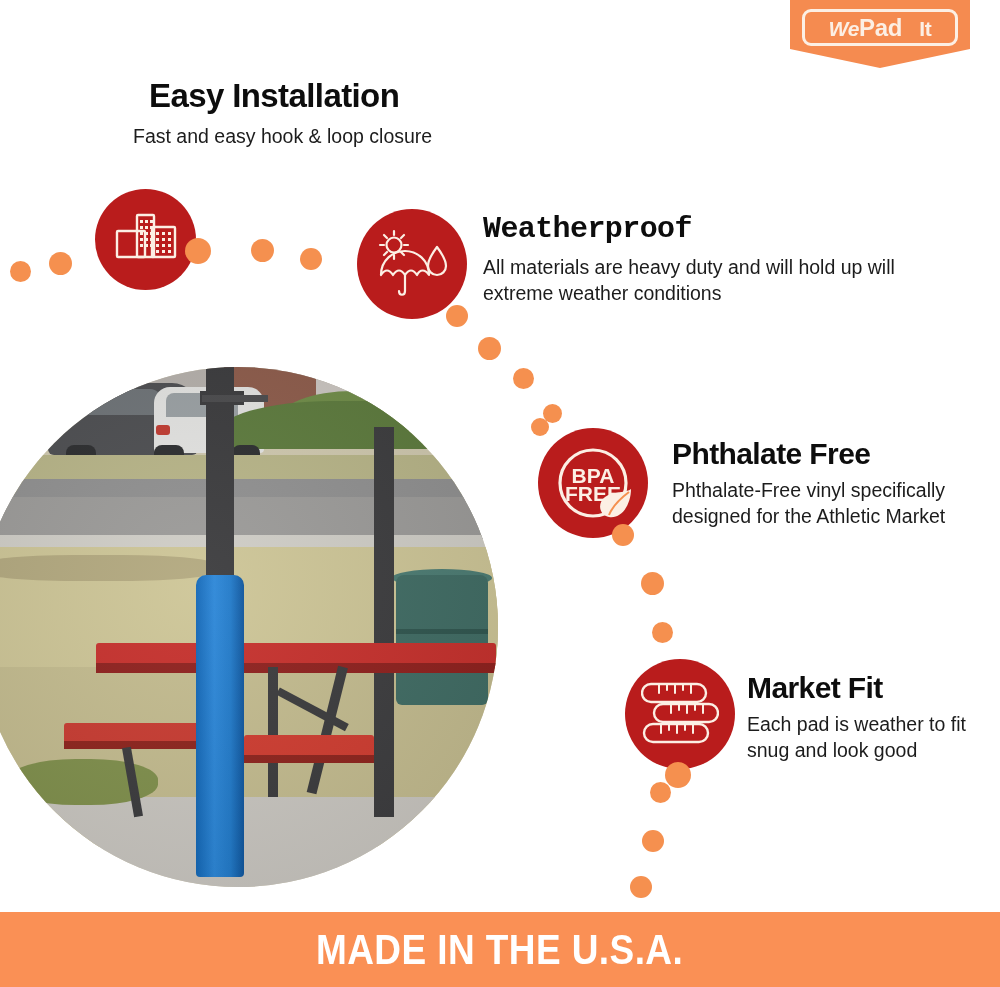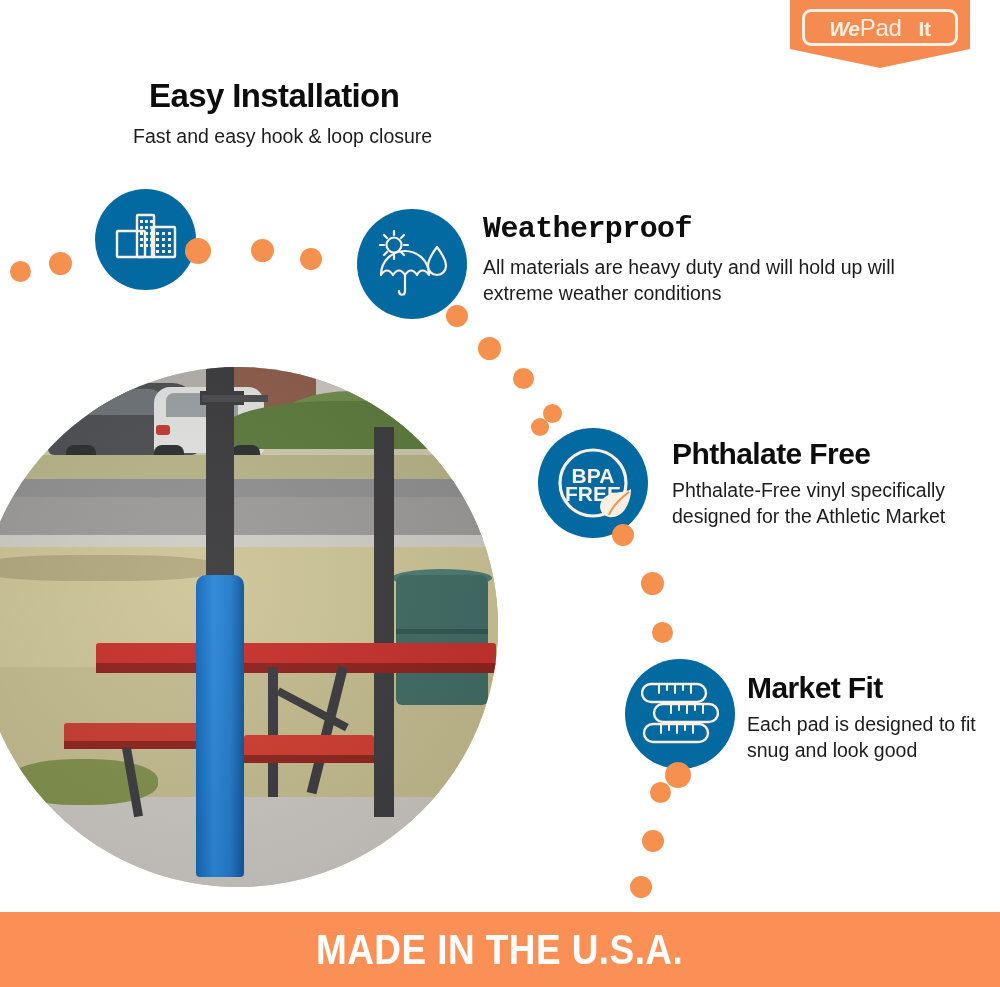--- a/index.html
+++ b/index.html
@@ -44,21 +44,21 @@
     justify-content: center;
   }
   .logo-text {
     font-size: 21px;
     letter-spacing: -0.3px;
     color: #FCEFE4;
     white-space: nowrap;
     font-weight: 700;
   }
   .logo-text .w-we { font-weight: 700; font-style: italic; }
-  .logo-text .w-pad { font-weight: 400; font-size: 24px; }
+  .logo-text .w-pad { font-weight: 700; font-size: 24px; }
   .logo-text .w-it { font-weight: 700; padding-left: 17px; }
 
   
   .feature-title {
     font-weight: 800;
     color: #0d0d0d;
     letter-spacing: -0.6px;
     line-height: 1.1;
   }
   .feature-desc {
@@ -100,21 +100,21 @@
     top: 671px;
     width: 240px;
   }
   .block-fit .feature-title { font-size: 30px; }
   .block-fit .feature-desc { font-size: 19.5px; margin-top: 8px; }
 
   
   .icon-circle {
     position: absolute;
     border-radius: 50%;
-    background: #0369a1;
+    background: #b91c1c;
     display: flex;
     align-items: center;
     justify-content: center;
   }
   .icon-circle svg { display: block; }
 
   #circle-install { left: 95px;  top: 189px; width: 101px; height: 101px; }
   #circle-weather { left: 357px; top: 209px; width: 110px; height: 110px; }
   #circle-bpa     { left: 538px; top: 428px; width: 110px; height: 110px; }
   #circle-fit     { left: 625px; top: 659px; width: 110px; height: 110px; }
@@ -417,20 +417,20 @@
     <div class="feature-desc">All materials are heavy duty and will hold up will extreme weather conditions</div>
   </div>
 
   <div class="block-phthalate">
     <div class="feature-title">Phthalate Free</div>
     <div class="feature-desc">Phthalate-Free vinyl specifically designed for the Athletic Market</div>
   </div>
 
   <div class="block-fit">
     <div class="feature-title">Market Fit</div>
-    <div class="feature-desc">Each pad is designed to fit snug and look good</div>
+    <div class="feature-desc">Each pad is weather to fit snug and look good</div>
   </div>
 
   <div class="footer-band">
     <div class="footer-text">MADE IN THE U.S.A.</div>
   </div>
 
 </div>
 
 </body></html>

